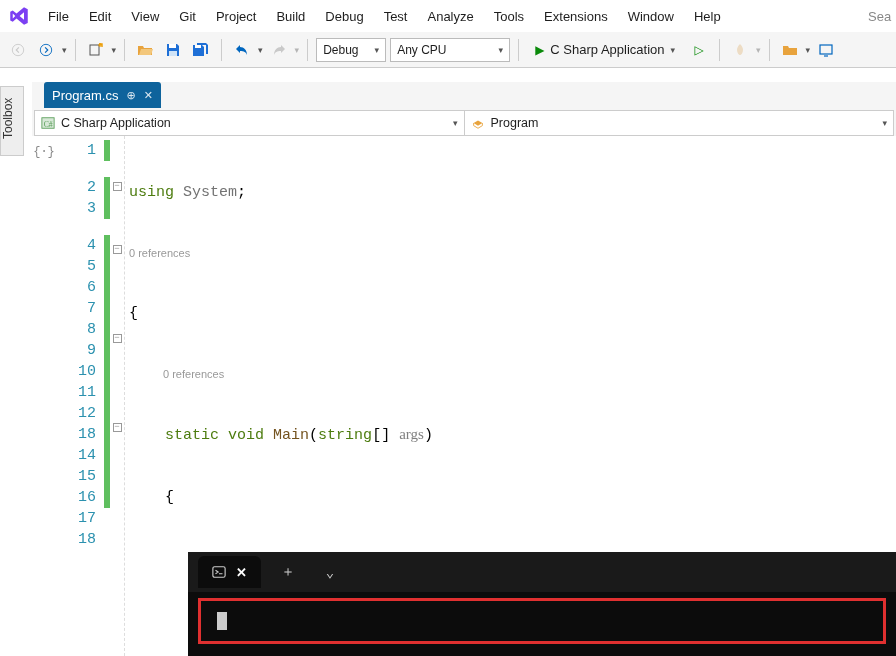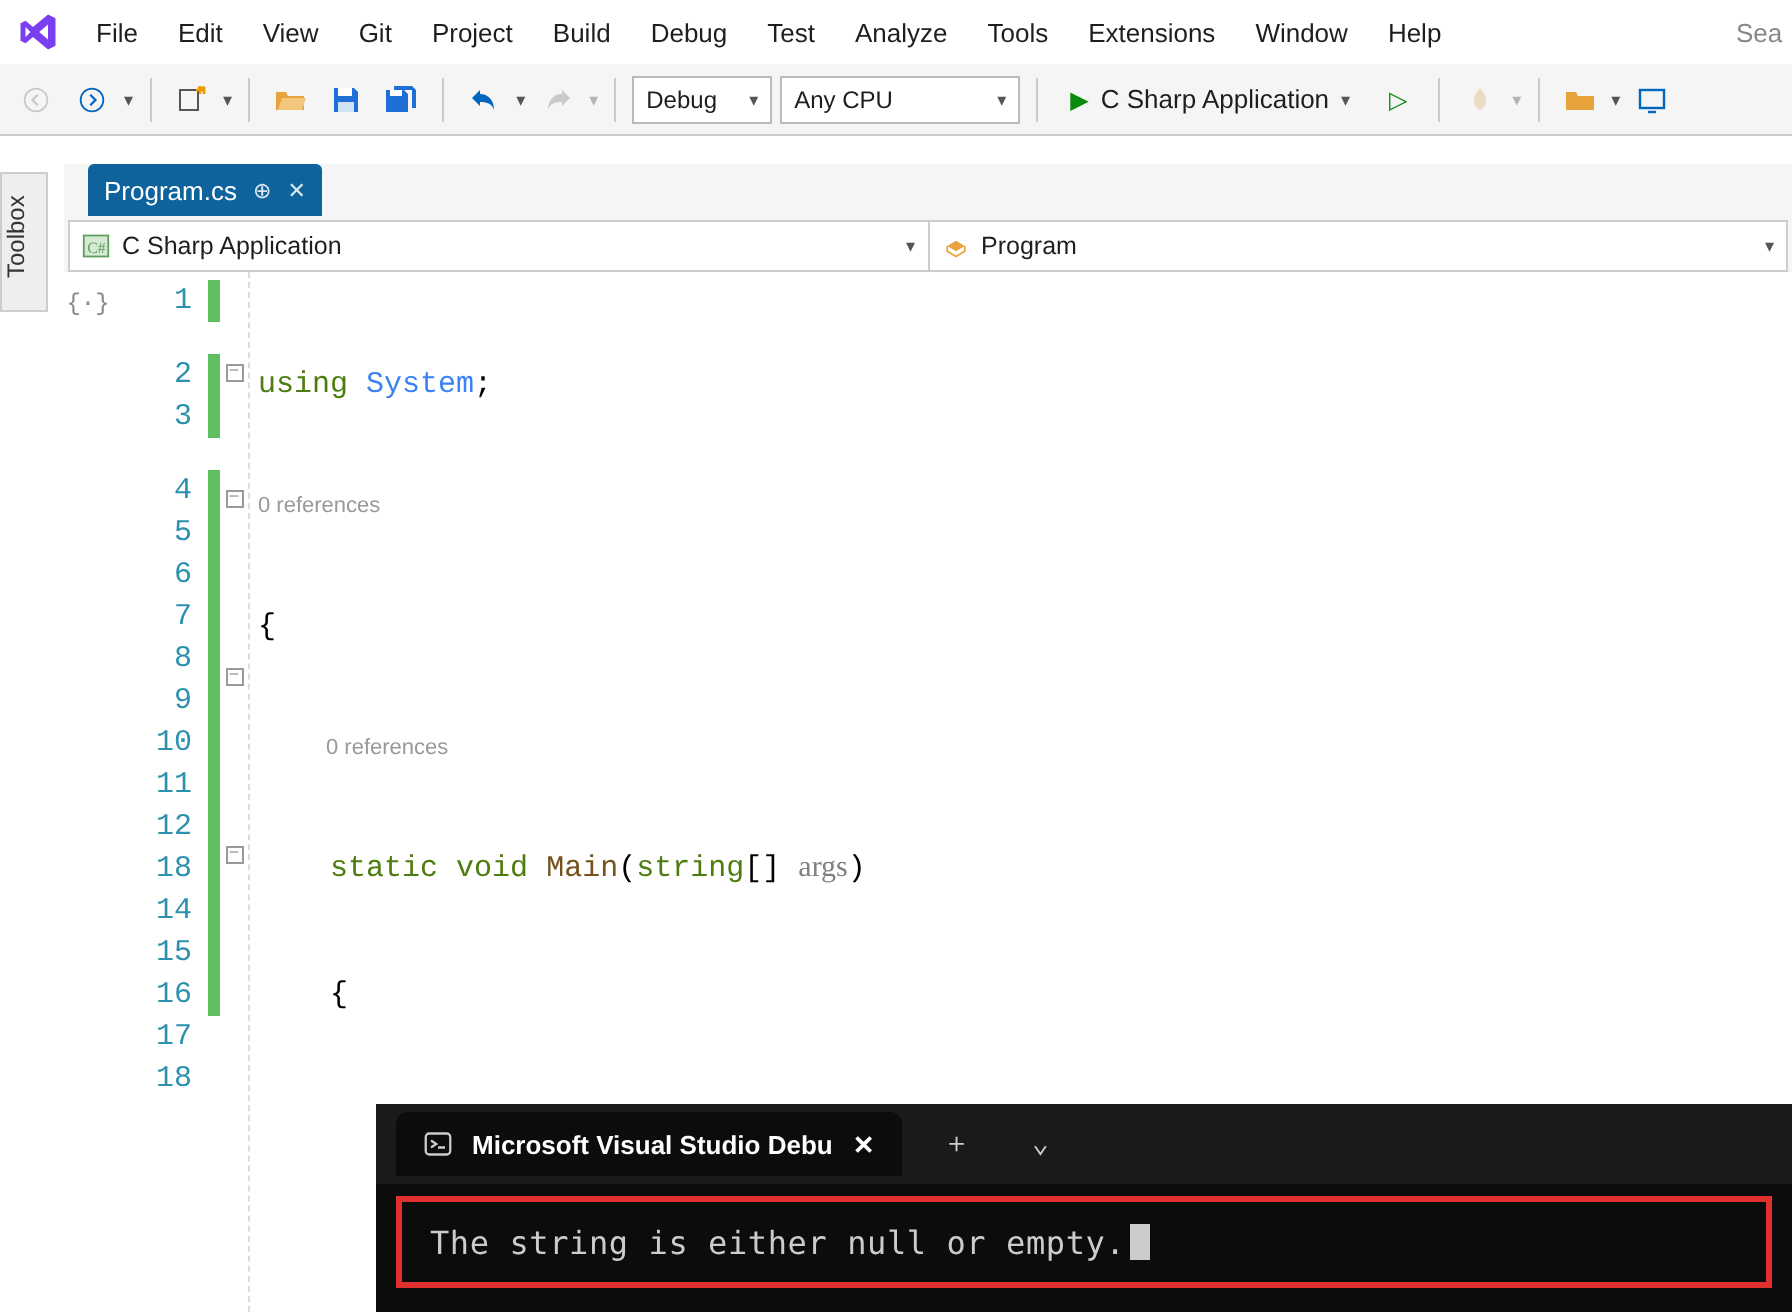--- a/index.html
+++ b/index.html
@@ -179,21 +179,21 @@
     padding:4px 0 0 4px;
     white-space: pre;
     position:relative;
     border-left: 1px dashed #ddd;
   }
   .cl { height:21px; position:relative; }
   .kw { color:#4d7c0f; }
   .cls { color:#2b91af; }
   .mth { color:#74531f; }
   .str { color:#a31515; }
-  .id  { color:#3b82f6; }
+  .id  { color:#737373; }
   .punc{ color:#000; }
   .param{ color:#808080; text-decoration: none; font-family: Liberation Serif, serif; }
   .codelens {
     font-family: "Segoe UI", sans-serif;
     font-size: 11px;
     color:#999;
     height:16px;
     line-height:16px;
   }
   
@@ -509,26 +509,24 @@
 
   <div class="terminal">
     <div class="term-tabs">
       <div class="term-tab">
         <span class="ticon">
           <svg width="14" height="14" viewBox="0 0 16 16">
               <rect x="1" y="2" width="14" height="12" rx="2" fill="none" stroke="#ccc" stroke-width="1.3"></rect>
               <path d="M4 6l3 2-3 2M8 10h4" stroke="#ccc" stroke-width="1.3" fill="none"></path>
             </svg>
         </span>
-        <span style="overflow:hidden; text-overflow:clip; white-space:nowrap; max-width:190px;">Microsoft Visual Studio Debu</span>
         <span class="close">✕</span>
       </div>
       <div class="term-action">＋</div>
       <div class="term-action">
           <span>⌄</span>
         </div>
     </div>
     <div class="term-body">
-      <span>The string is either null or empty.</span>
         <span class="cursor-block"></span>
     </div>
   </div>
 </div>
 
 </body></html>

